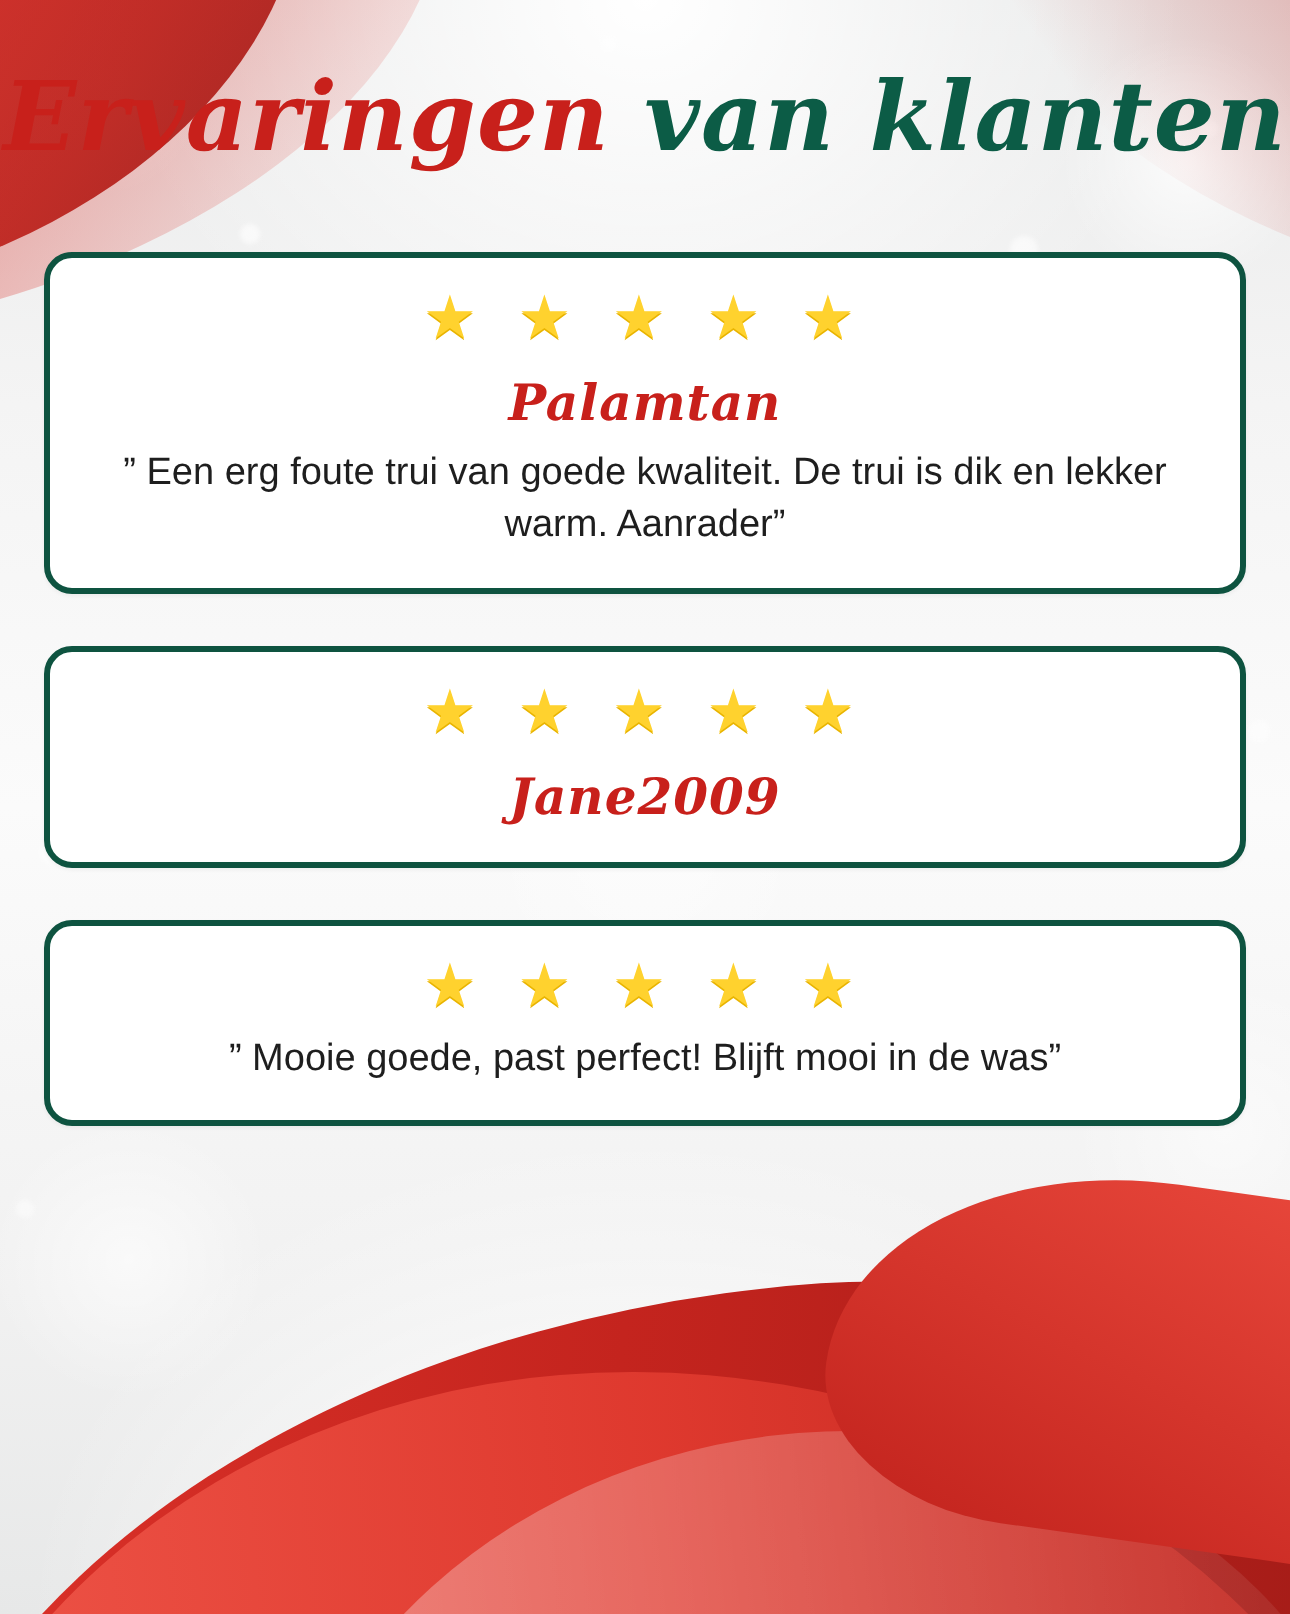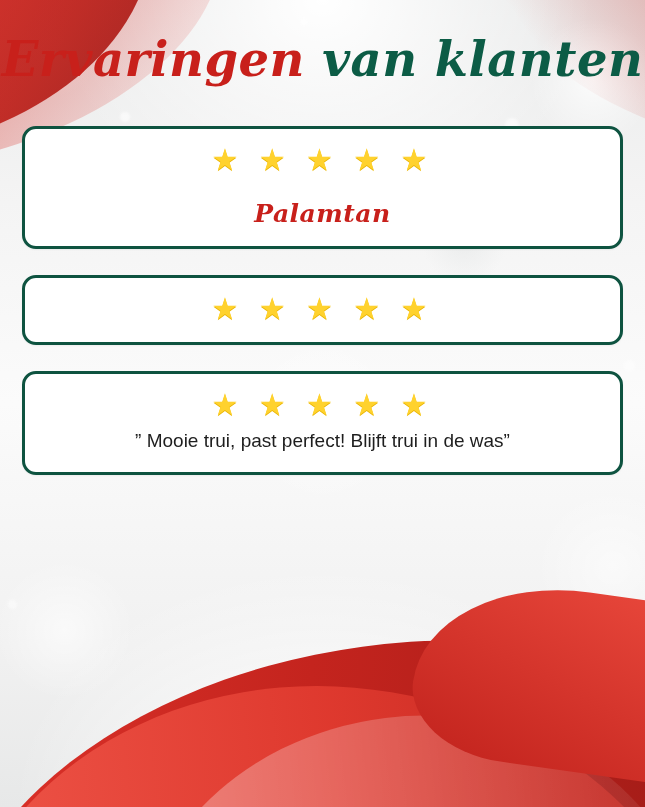--- a/index.html
+++ b/index.html
@@ -167,21 +167,21 @@
     line-height: 1;
     letter-spacing: 6px;
     color: #ffd22e;
     text-shadow: 0 1px 0 #e9b400;
   }
   .star {
     display: inline-block;
     color: #ffd22e;
   }
   .author {
-    margin-top: 24px;
+    margin-top: 12px;
     font-family: "DejaVu Serif", serif;
     font-style: italic;
     font-weight: bold;
     font-size: 25px;
     color: #c8201b;
     letter-spacing: 0.5px;
   }
   .quote {
     margin-top: 8px;
     font-size: 19px;
@@ -226,38 +226,40 @@
 
       <div class="card card-1">
         <div class="stars">
           <span class="star">★</span>
           <span class="star">★</span>
           <span class="star">★</span>
           <span class="star">★</span>
           <span class="star">★</span>
         </div>
         <div class="author">Palamtan</div>
+        <div class="quote">” Een erg foute trui van goede kwaliteit. De trui is dik en lekker warm. Aanrader”</div>
       </div>
 
       <div class="card card-2">
         <div class="stars">
           <span class="star">★</span>
           <span class="star">★</span>
           <span class="star">★</span>
           <span class="star">★</span>
           <span class="star">★</span>
         </div>
+        <div class="author">Jane2009</div>
       </div>
 
       <div class="card card-3">
         <div class="stars">
           <span class="star">★</span>
           <span class="star">★</span>
           <span class="star">★</span>
           <span class="star">★</span>
           <span class="star">★</span>
         </div>
-        <div class="quote">” Mooie trui, past perfect! Blijft trui in de was”</div>
+        <div class="quote">” Mooie goede, past perfect! Blijft mooi in de was”</div>
       </div>
 
     </div>
   </div>
 </div>
 
 </body></html>

